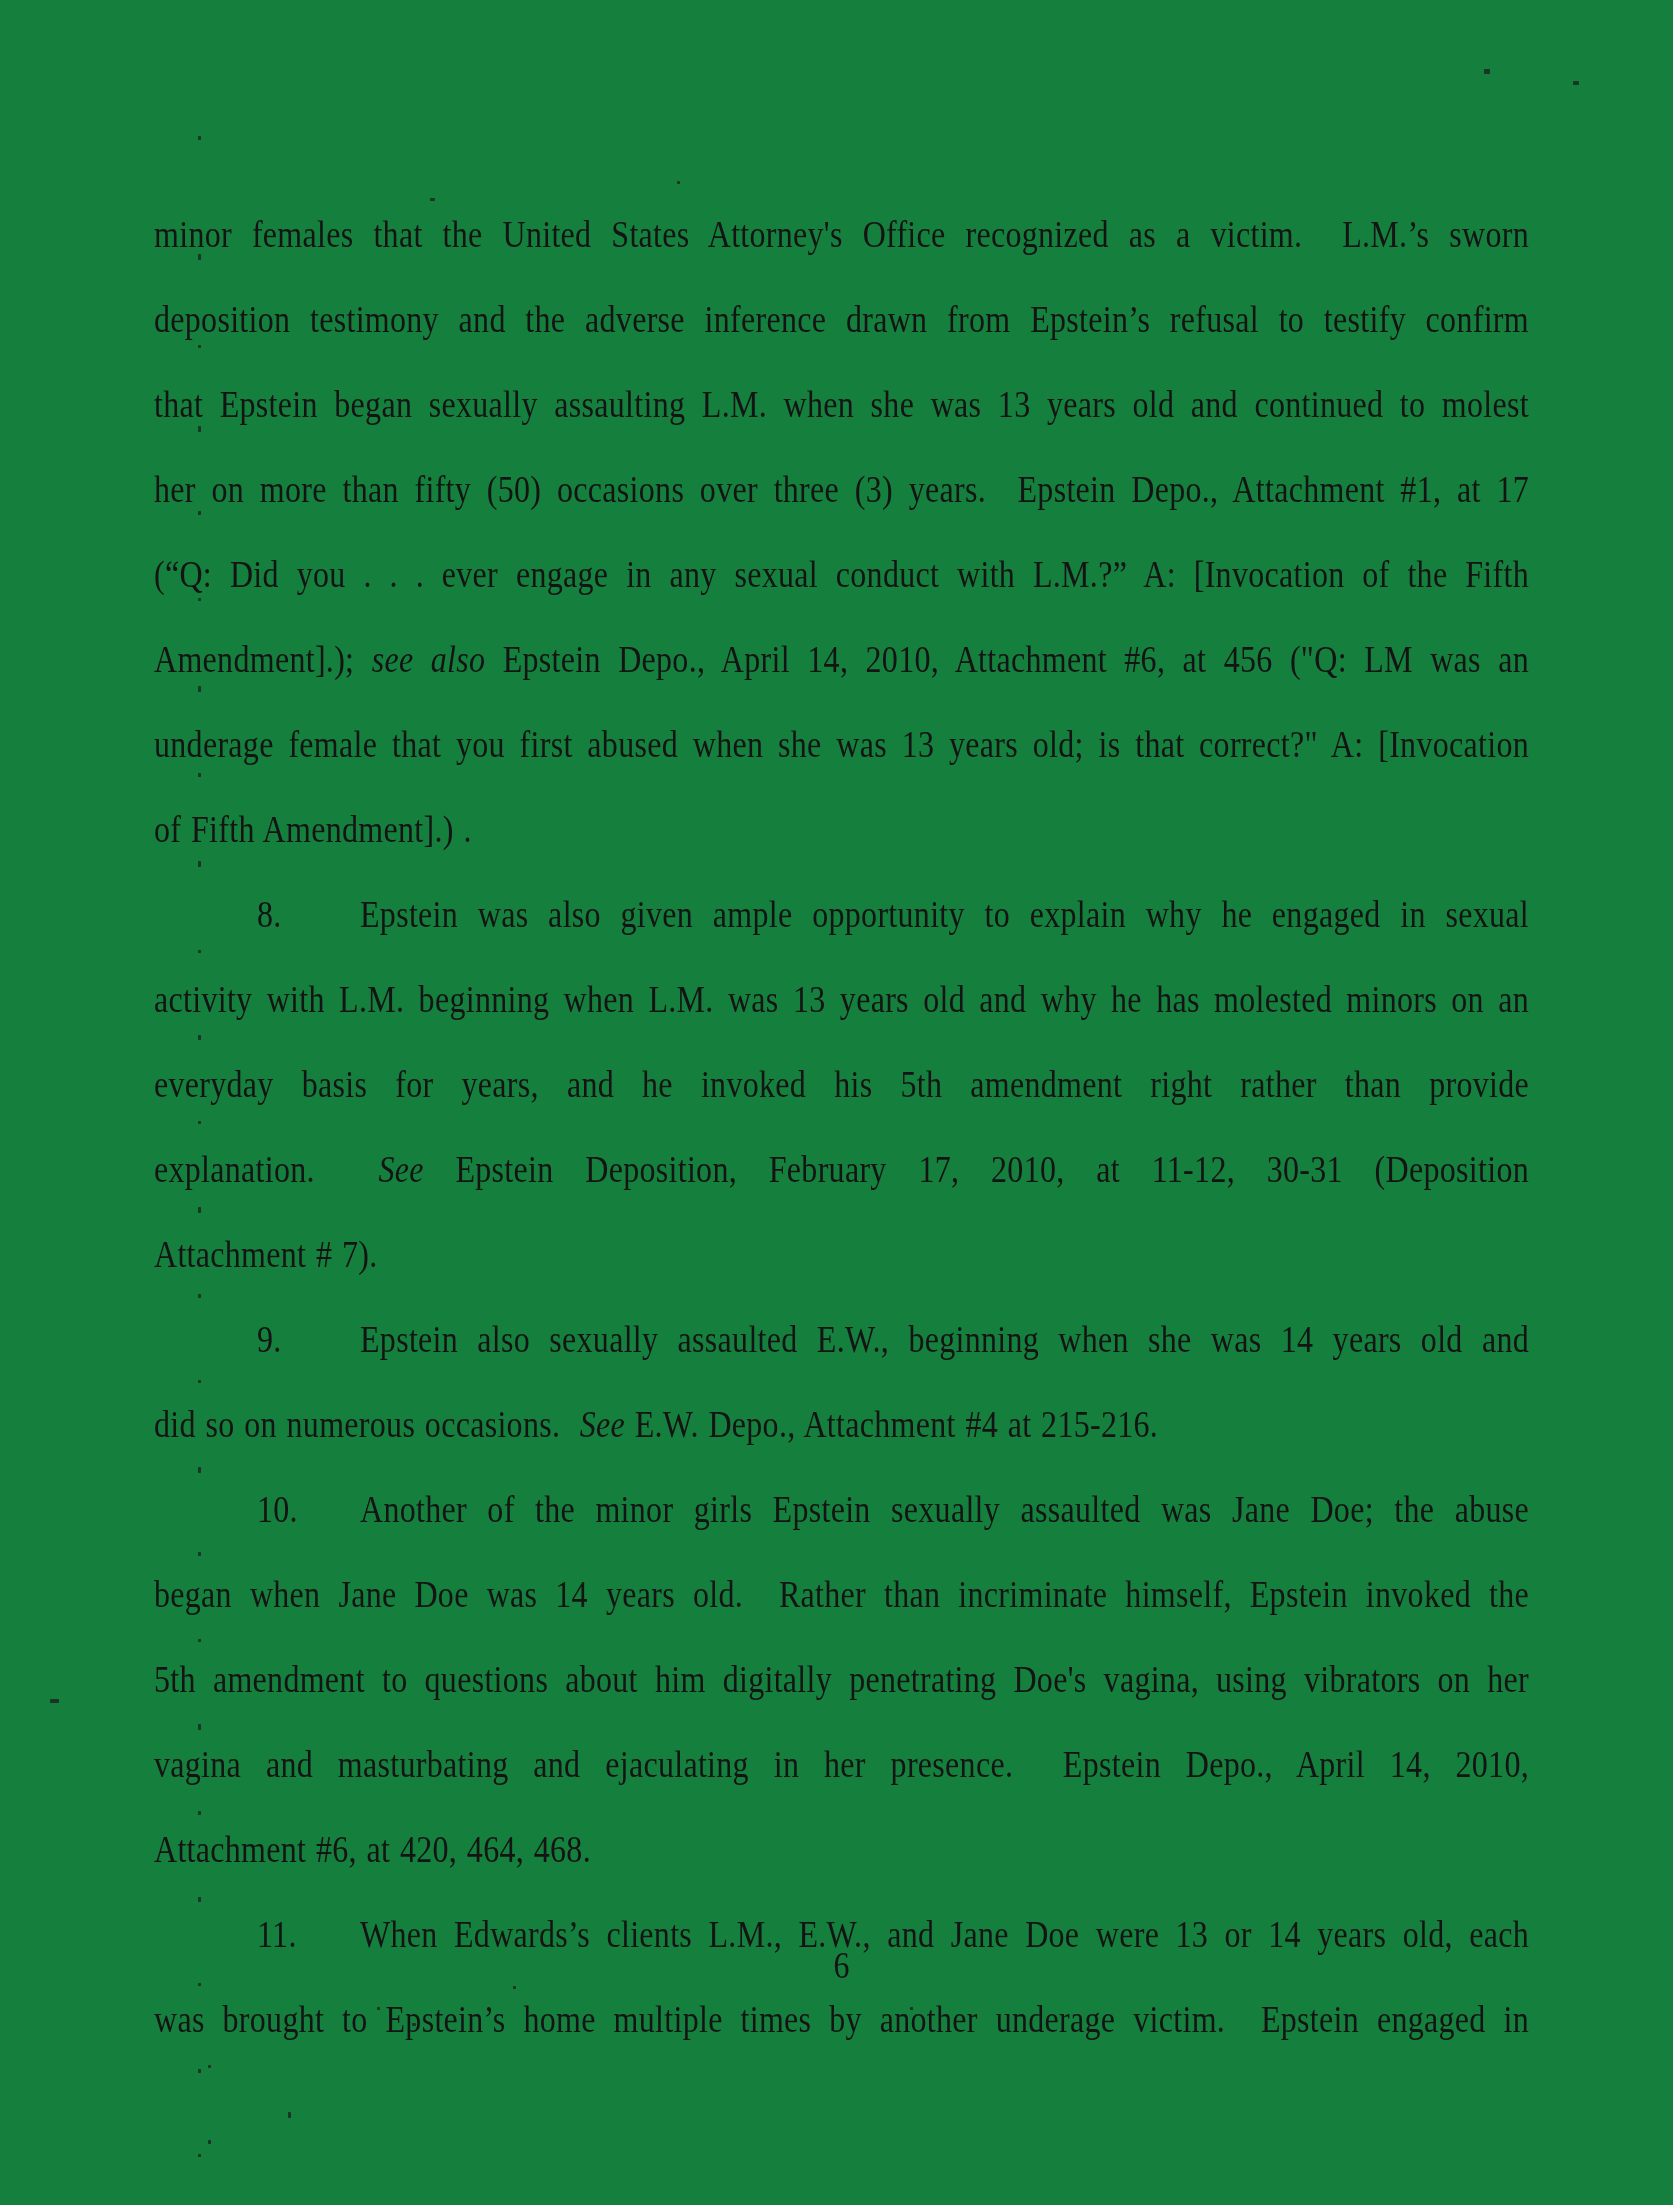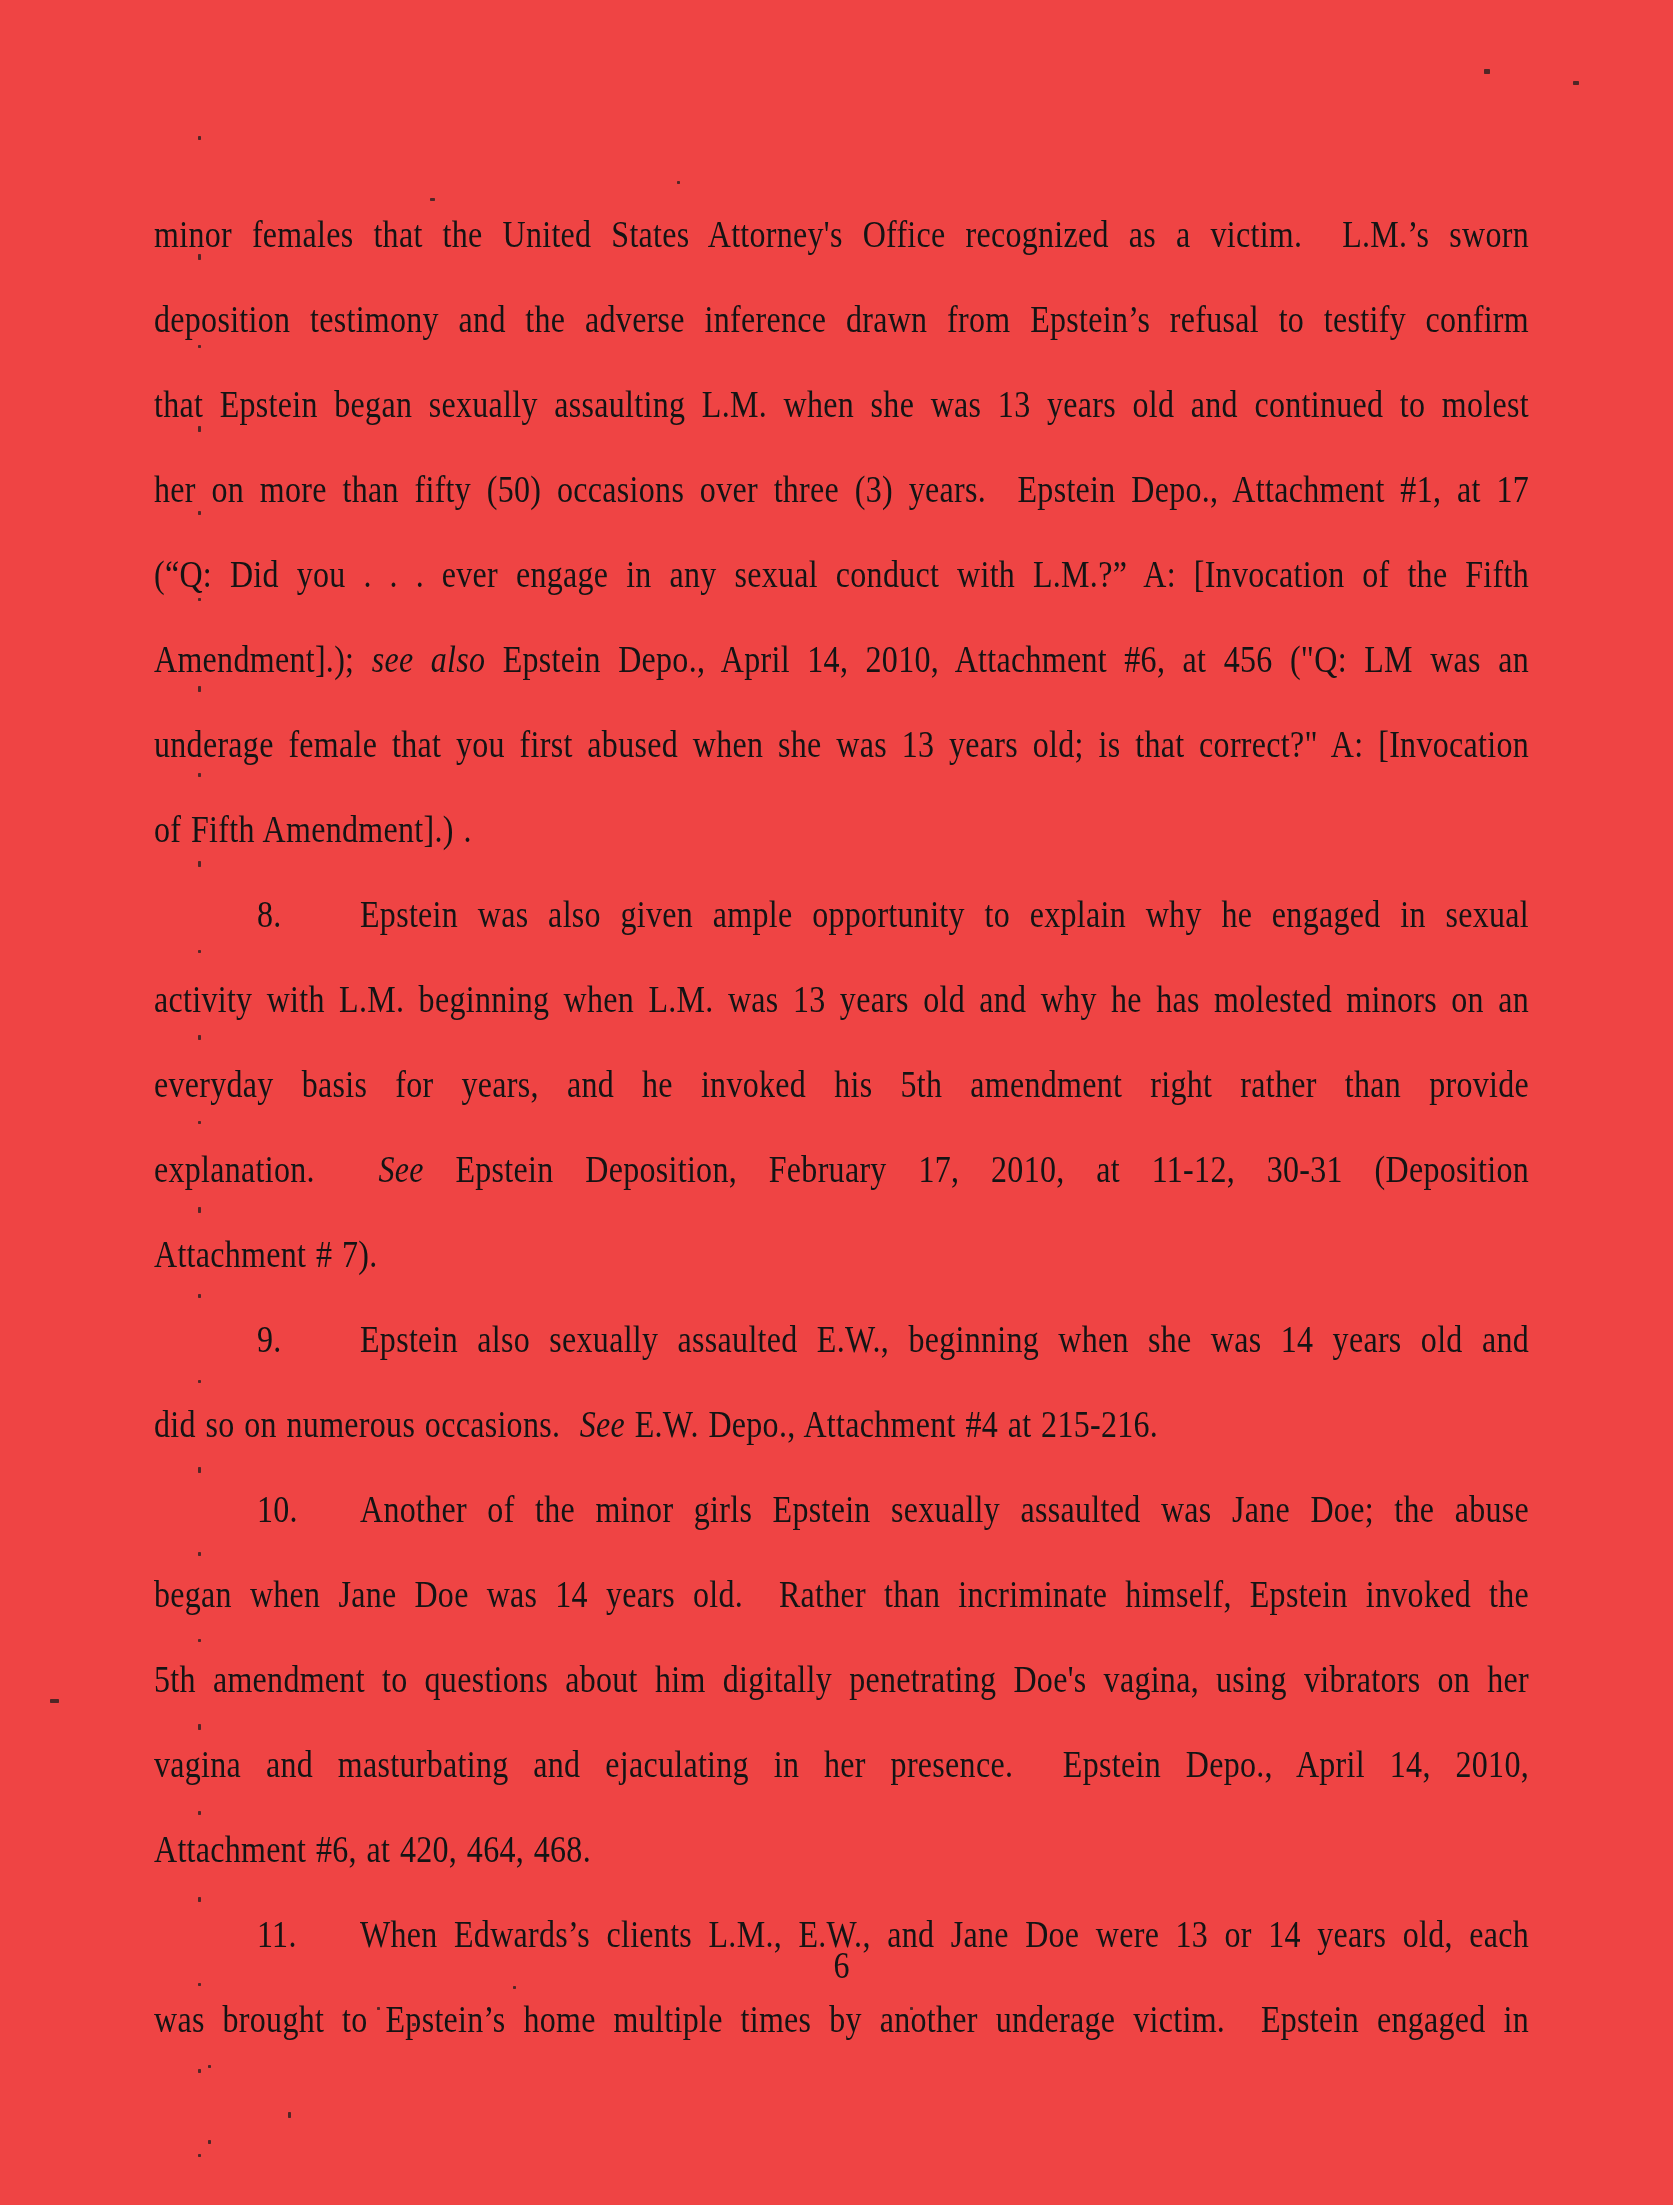--- a/index.html
+++ b/index.html
@@ -1,19 +1,19 @@
 <!DOCTYPE html>
 <html style="font-size:11px"><head>
 <meta charset="utf-8">
 <style>
   html,body{margin:0;padding:0;background:#e8e8e8;}
   .page{
     position:relative;
     width:1674px;height:2205px;
-    background:#ef4444;
+    background:#15803d;
     overflow:hidden;
     font-family:"Liberation Serif","DejaVu Serif",serif;
     color:#141414;
   }
   .text-block{
     position:absolute;
     left:154px;top:192px;
     width:1375px;
   }
   .line{

